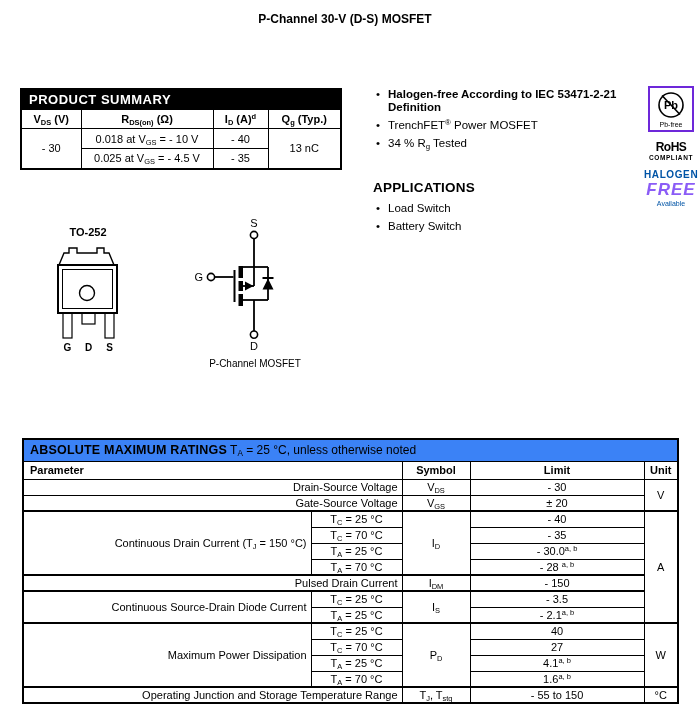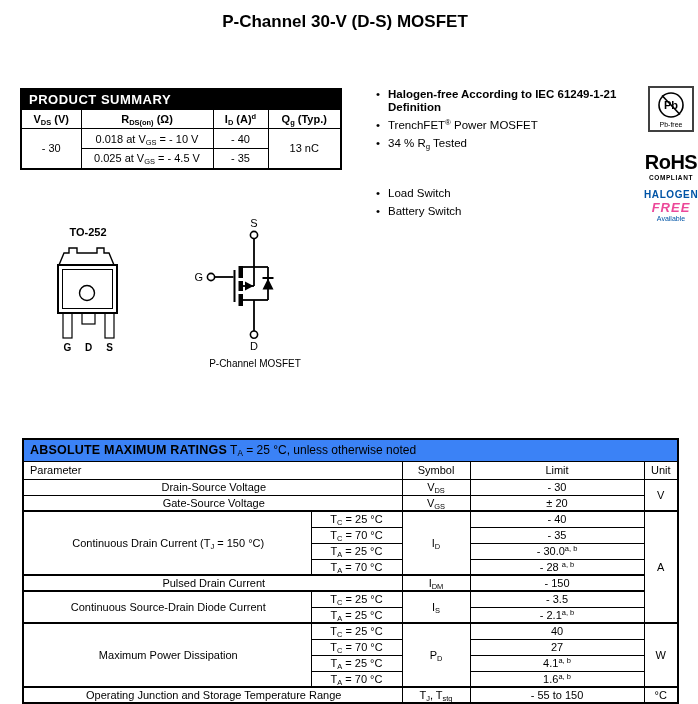--- a/index.html
+++ b/index.html
@@ -1,21 +1,21 @@
 <!DOCTYPE html>
 <html><head>
 <meta charset="utf-8">
 <style>
   * { margin:0; padding:0; box-sizing:border-box; }
   body { background:#fff; font-family:"Liberation Sans", sans-serif; color:#000; }
   .page { position:relative; width:698px; height:704px; background:#fff; overflow:hidden; }
   .abs { position:absolute; }
 
   
-  .doc-title { top:12px; left:0; width:690px; text-align:center; font-size:17px; font-weight:bold; }
+  .doc-title { top:12px; left:0; width:690px; text-align:center; font-size:12px; font-weight:bold; }
 
   
   sub { font-size:0.68em; vertical-align:-0.25em; line-height:0; }
   sup { font-size:0.68em; vertical-align:0.5em; line-height:0; }
 
   
   table { border-collapse:collapse; table-layout:fixed;padding-left:9px; }
   td, th { border:1px solid #000; overflow:hidden; }
   .ps { left:20px; top:88px; width:320px; border:2px solid #000; }
   .ps .bar td { background:#000; color:#fff; font-weight:bold; font-size:13px; letter-spacing:0.5px; padding:2px 0 2px 7px; height:20px; }
@@ -24,35 +24,35 @@
 
   
   .sec-title { font-weight:bold; font-size:13.5px; letter-spacing:0.2px; }
   .bul-row { display:flex; font-size:11.5px; line-height:13px; margin-top:5px; }
   .bul { width:15px; padding-left:3px; flex:none; }
   .bold { font-weight:bold; }
   .cont { margin-left:15px; line-height:13px; font-size:11.5px; }
 
   
   .badges { left:644px; top:86px; width:54px; text-align:center; }
-  .pbbox { width:46px; height:46px; border:2px solid #404040; margin:0 auto; }
-  .rohs { margin-top:19px; font-size:20px; font-weight:bold; letter-spacing:-0.5px; }
+  .pbbox { width:46px; height:46px; border:2px solid #6d28d9; margin:0 auto; }
+  .rohs { margin-top:8px; font-size:12px; font-weight:bold; letter-spacing:-0.5px; }
   .compliant { font-size:6.5px; font-weight:bold; letter-spacing:0.6px; }
   .halogen { margin-top:8px; font-size:10px; font-weight:bold; color:#0054a6; letter-spacing:0.6px; }
-  .free { font-size:13px; font-weight:bold; font-style:italic; color:#ec4899; letter-spacing:1px; }
+  .free { font-size:17px; font-weight:bold; font-style:italic; color:#8b5cf6; letter-spacing:1px; }
   .available { font-size:7px; color:#0054a6; }
 
   
   .amr { left:22px; top:438px; width:655px; border:2px solid #000; }
   .amr td, .amr th { font-size:11px; padding:0 4px; height:16px; line-height:12px; }
   .amr .titlebar td { background:#3b82f6; text-align:left; padding:2px 0 2px 6px; height:22px; font-size:12px; }
   .amr .titlebar .b { font-weight:bold; font-size:12.5px; letter-spacing:0.2px; }
-  .amr .hdr th { font-weight:normal; text-align:center; height:18px; }
+  .amr .hdr th { font-weight:bold; text-align:center; height:18px; }
   .amr .hdr th.pl { text-align:left; }
-  .amr .pl { text-align:center; padding-left:6px; }
+  .amr .pl { text-align:right; padding-left:6px; }
   .amr .c { text-align:center; }
   .amr tr.sep > td { border-top:2px solid #000; }
 
   svg text { font-family:"Liberation Sans", sans-serif; }
 </style>
 </head>
 <body>
 
 <div class="page">
 
@@ -84,34 +84,35 @@
     <tr>
       <td class="v"><span>0.025 at V</span><sub>GS</sub><span> = - 4.5 V</span></td>
       <td class="v">- 35</td>
     </tr>
   </tbody>
     </table>
 
   <div class="abs" style="left:373px; top:80px; width:268px;">
     <div class="bul-row" style="margin-top:8px;">
       <span class="bul">•</span>
-      <span class="bold">Halogen-free According to IEC 61249-1-21</span>
+      <span class="bold">Halogen-free According to IEC 53471-2-21</span>
     </div>
     <div class="cont bold">Definition</div>
     <div class="bul-row">
       <span class="bul">•</span>
       <span><span>TrenchFET</span><sup>®</sup><span> Power MOSFET</span></span>
     </div>
     <div class="bul-row">
       <span class="bul">•</span>
       <span><span>34 % R</span><sub>g</sub><span> Tested</span></span>
     </div>
   </div>
 
   <div class="abs" style="left:373px; top:180px; width:268px;">
+    <div class="sec-title">APPLICATIONS</div>
     <div class="bul-row" style="margin-top:7px;">
       <span class="bul">•</span>
       <span>Load Switch</span>
     </div>
     <div class="bul-row">
       <span class="bul">•</span>
       <span>Battery Switch</span>
     </div>
   </div>
 

